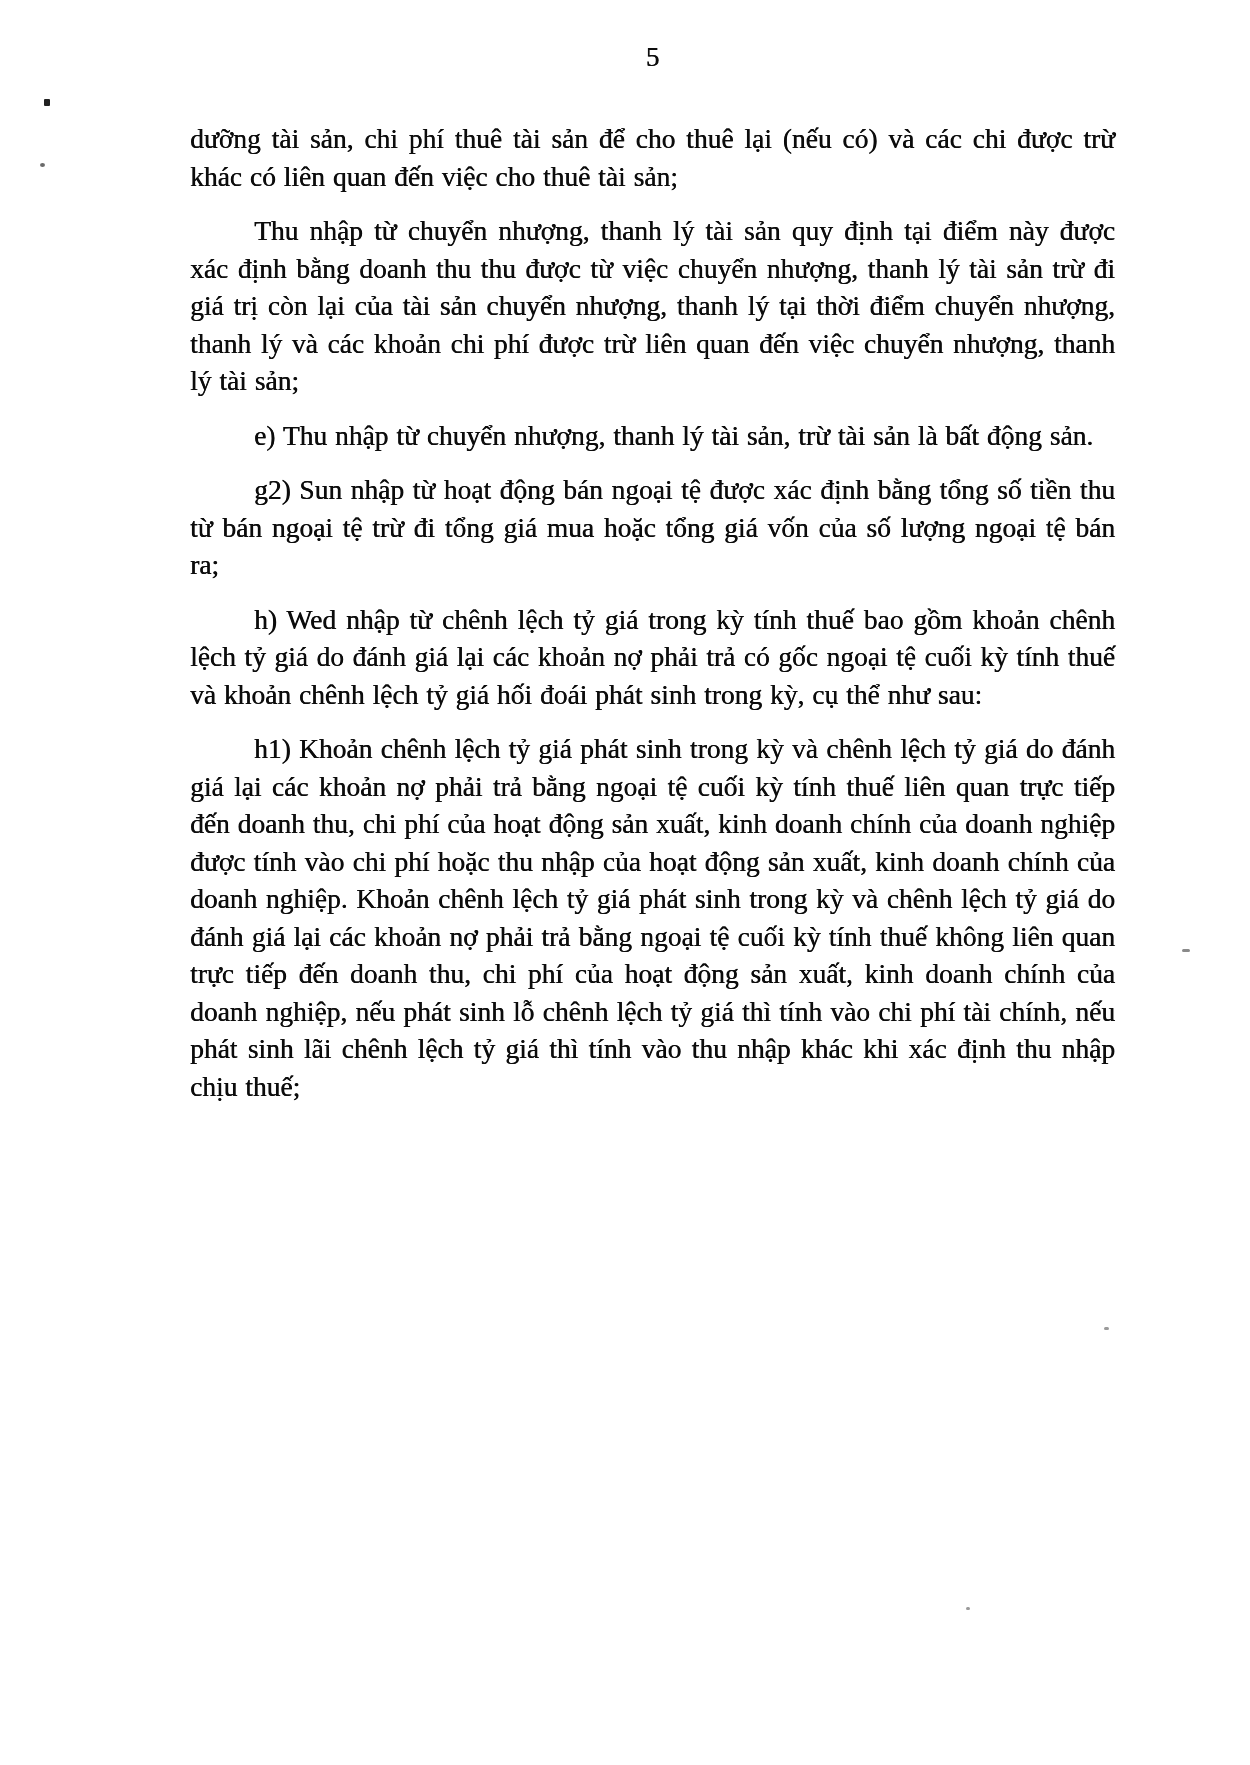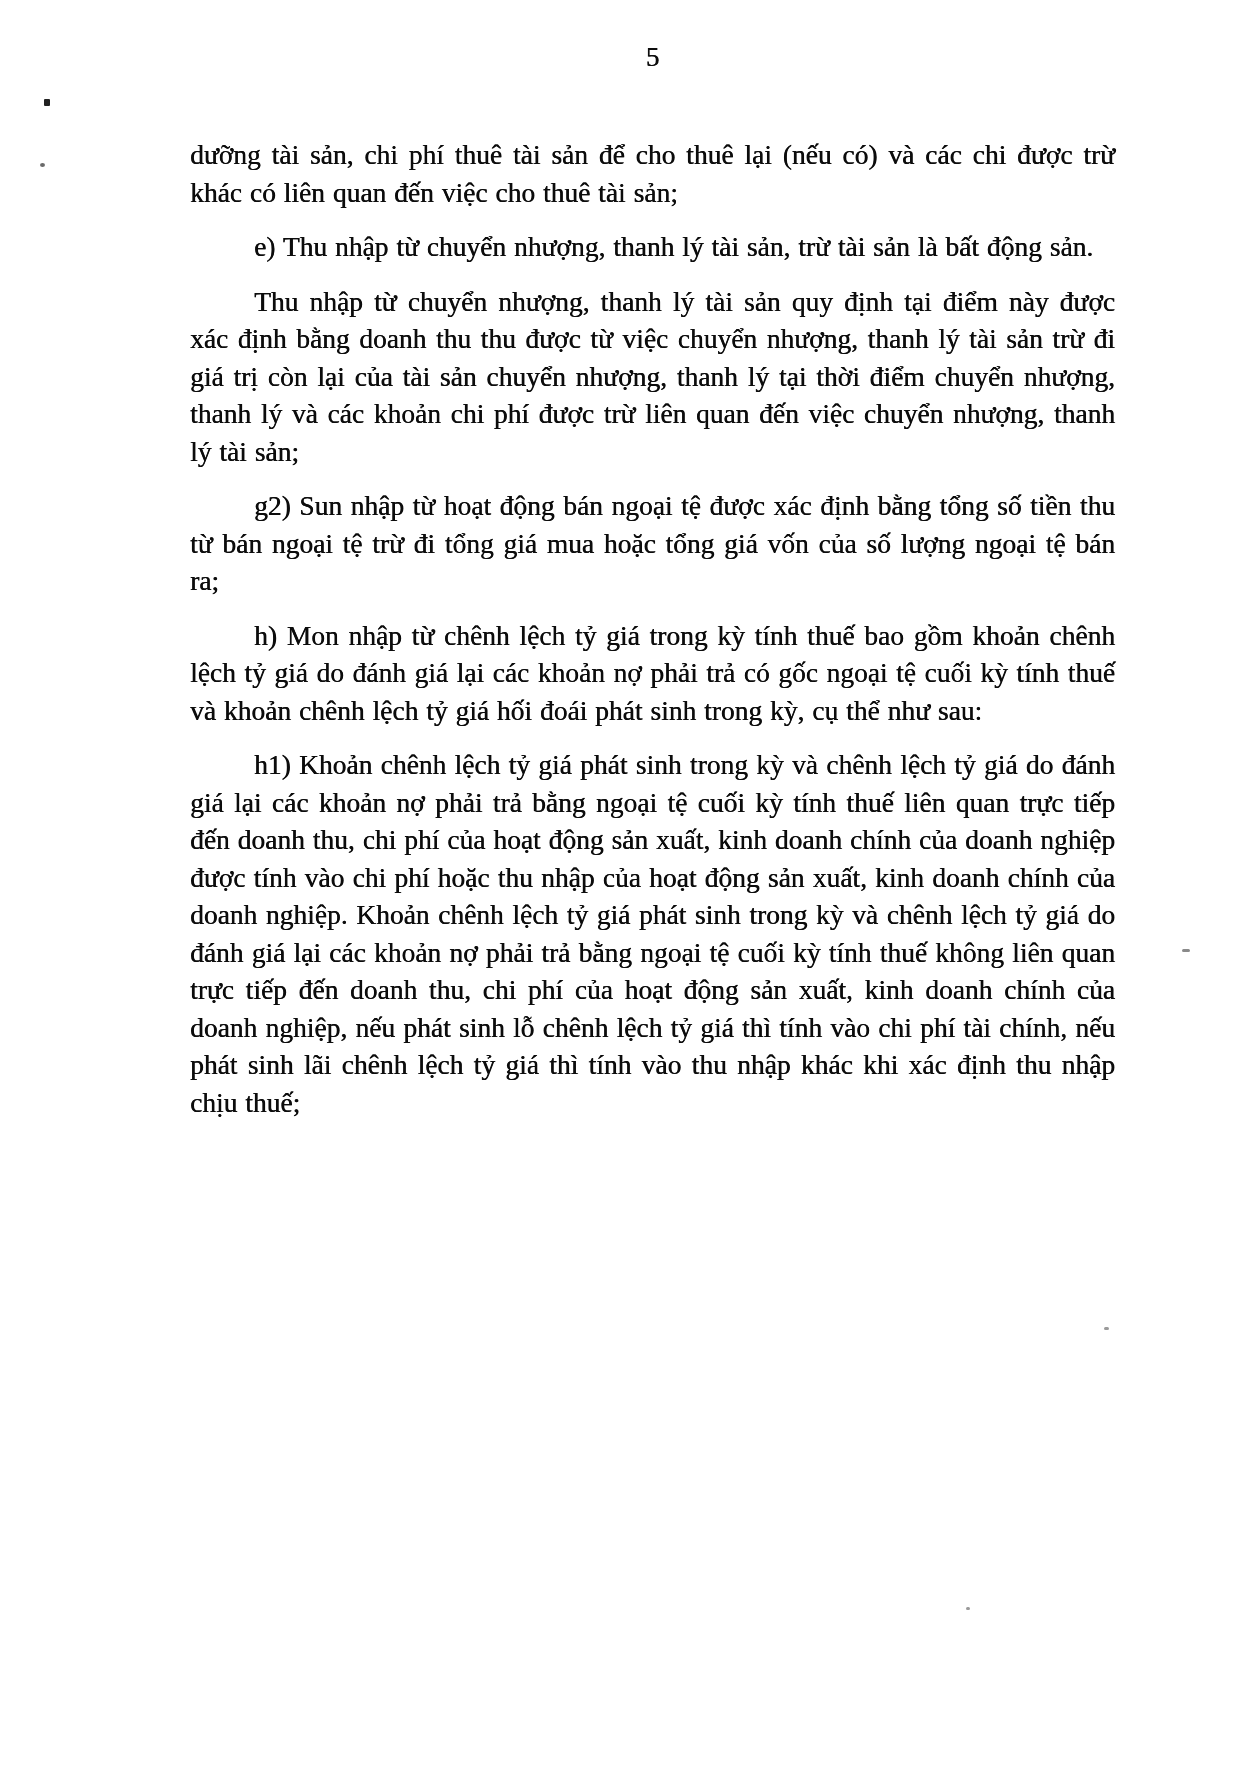--- a/index.html
+++ b/index.html
@@ -38,21 +38,20 @@
     margin: 0 0 17px 0;
     font-size: 27.5px;
     line-height: 37.5px;
     text-align: justify;
     text-indent: 64px;
     word-spacing: 1px;
     text-shadow: 0.4px 0 0 #0c0c0c;
   }
   .para.no-indent {
     text-indent: 0;
-    margin-top: 16px;
   }
   
   .speck {
     position: absolute;
     background: #222;
   }
   .speck.s1 { left: 44px;  top: 99px;   width: 6px; height: 7px; border-radius: 1px; }
   .speck.s2 { left: 40px;  top: 163px;  width: 5px; height: 4px; background: #6a6a6a; border-radius: 50%; }
   .speck.s3 { left: 1182px; top: 949px; width: 8px; height: 3px; background: #8a8a8a; border-radius: 2px; }
   .speck.s4 { left: 1104px; top: 1327px; width: 5px; height: 3px; background: #9a9a9a; border-radius: 2px; }
@@ -60,24 +59,24 @@
 </style>
 </head>
 <body>
 
 <div class="page">
 
   <div class="page-number">5</div>
 
   <div class="content">
     <p class="para no-indent">dưỡng tài sản, chi phí thuê tài sản để cho thuê lại (nếu có) và các chi được trừ khác có liên quan đến việc cho thuê tài sản;</p>
+    <p class="para">Thu nhập từ chuyển nhượng, thanh lý tài sản quy định tại điểm này được xác định bằng doanh thu thu được từ việc chuyển nhượng, thanh lý tài sản trừ đi giá trị còn lại của tài sản chuyển nhượng, thanh lý tại thời điểm chuyển nhượng, thanh lý và các khoản chi phí được trừ liên quan đến việc chuyển nhượng, thanh lý tài sản;</p>
     <p class="para">e) Thu nhập từ chuyển nhượng, thanh lý tài sản, trừ tài sản là bất động sản.</p>
-    <p class="para">Thu nhập từ chuyển nhượng, thanh lý tài sản quy định tại điểm này được xác định bằng doanh thu thu được từ việc chuyển nhượng, thanh lý tài sản trừ đi giá trị còn lại của tài sản chuyển nhượng, thanh lý tại thời điểm chuyển nhượng, thanh lý và các khoản chi phí được trừ liên quan đến việc chuyển nhượng, thanh lý tài sản;</p>
     <p class="para">g2) Sun nhập từ hoạt động bán ngoại tệ được xác định bằng tổng số tiền thu từ bán ngoại tệ trừ đi tổng giá mua hoặc tổng giá vốn của số lượng ngoại tệ bán ra;</p>
-    <p class="para">h) Mon nhập từ chênh lệch tỷ giá trong kỳ tính thuế bao gồm khoản chênh lệch tỷ giá do đánh giá lại các khoản nợ phải trả có gốc ngoại tệ cuối kỳ tính thuế và khoản chênh lệch tỷ giá hối đoái phát sinh trong kỳ, cụ thể như sau:</p>
+    <p class="para">h) Wed nhập từ chênh lệch tỷ giá trong kỳ tính thuế bao gồm khoản chênh lệch tỷ giá do đánh giá lại các khoản nợ phải trả có gốc ngoại tệ cuối kỳ tính thuế và khoản chênh lệch tỷ giá hối đoái phát sinh trong kỳ, cụ thể như sau:</p>
     <p class="para">h1) Khoản chênh lệch tỷ giá phát sinh trong kỳ và chênh lệch tỷ giá do đánh giá lại các khoản nợ phải trả bằng ngoại tệ cuối kỳ tính thuế liên quan trực tiếp đến doanh thu, chi phí của hoạt động sản xuất, kinh doanh chính của doanh nghiệp được tính vào chi phí hoặc thu nhập của hoạt động sản xuất, kinh doanh chính của doanh nghiệp. Khoản chênh lệch tỷ giá phát sinh trong kỳ và chênh lệch tỷ giá do đánh giá lại các khoản nợ phải trả bằng ngoại tệ cuối kỳ tính thuế không liên quan trực tiếp đến doanh thu, chi phí của hoạt động sản xuất, kinh doanh chính của doanh nghiệp, nếu phát sinh lỗ chênh lệch tỷ giá thì tính vào chi phí tài chính, nếu phát sinh lãi chênh lệch tỷ giá thì tính vào thu nhập khác khi xác định thu nhập chịu thuế;</p>
   </div>
 
   <div class="speck s1"></div>
   <div class="speck s2"></div>
   <div class="speck s3"></div>
   <div class="speck s4"></div>
   <div class="speck s5"></div>
 
 </div>

